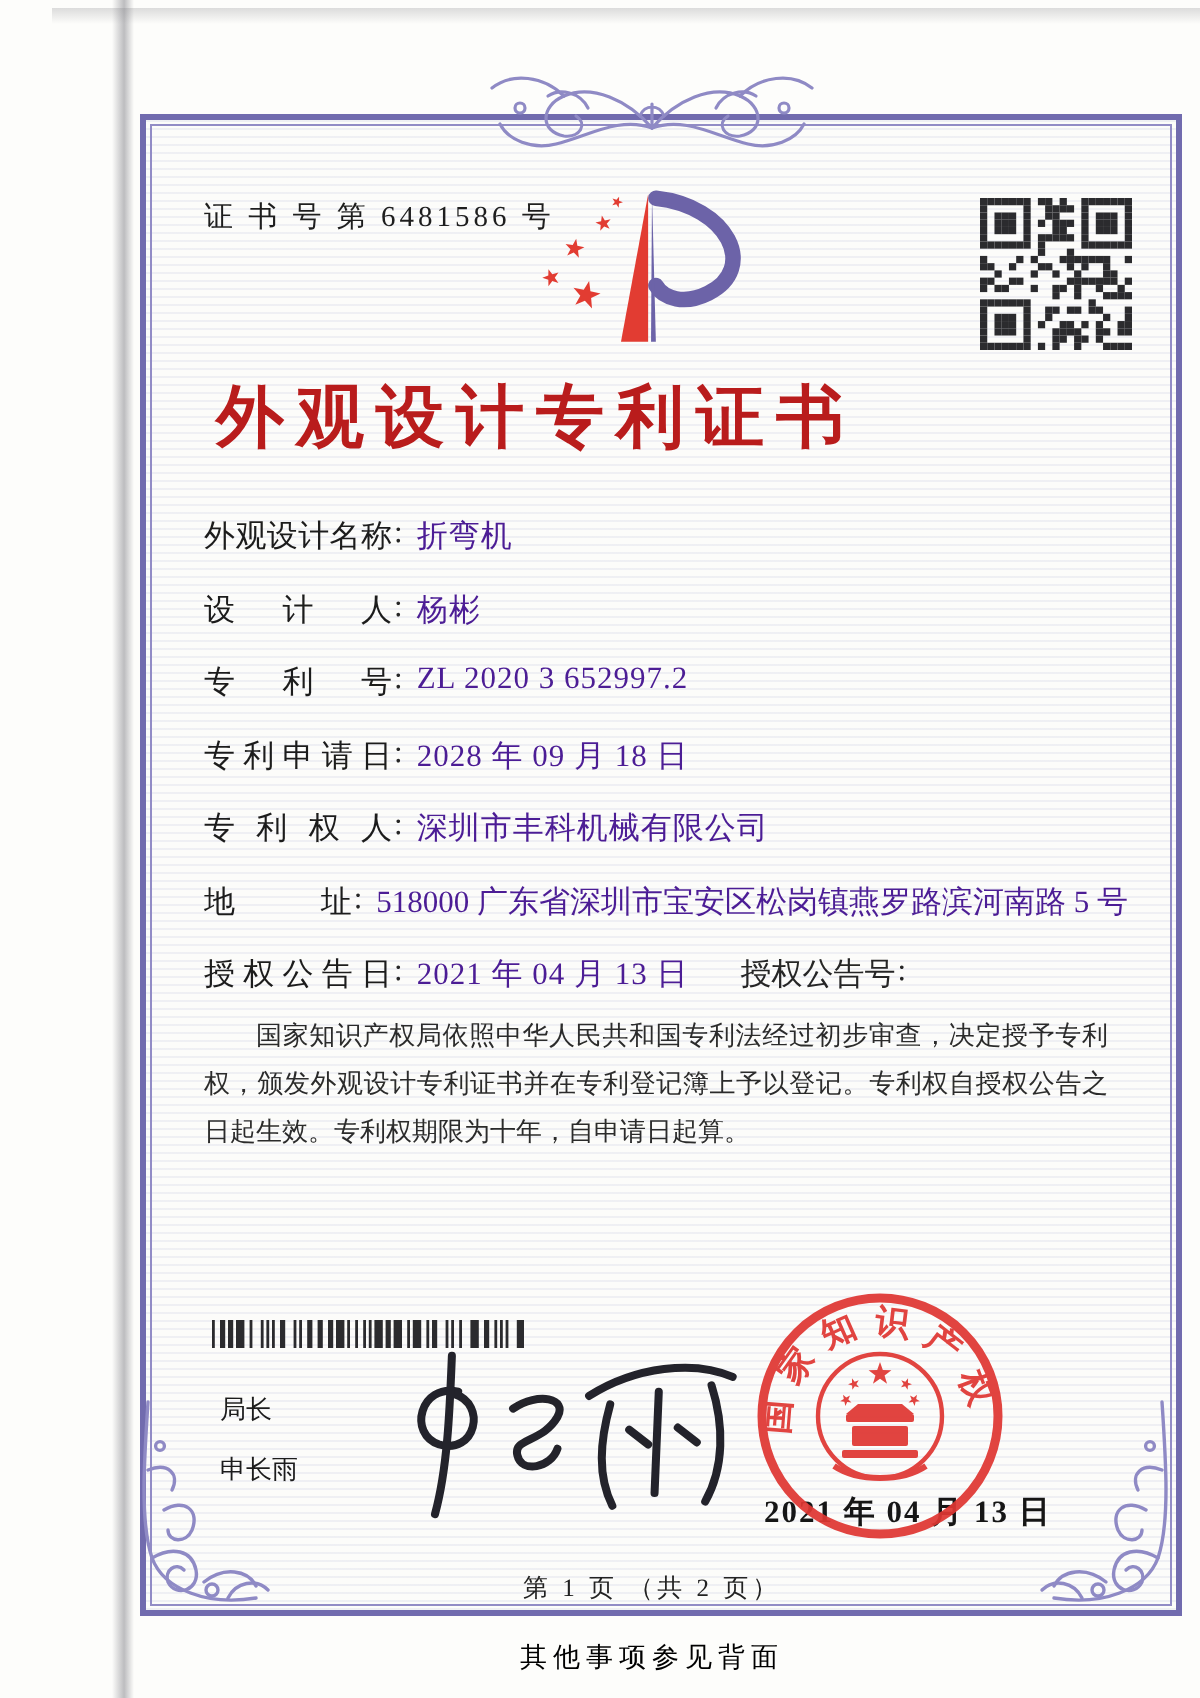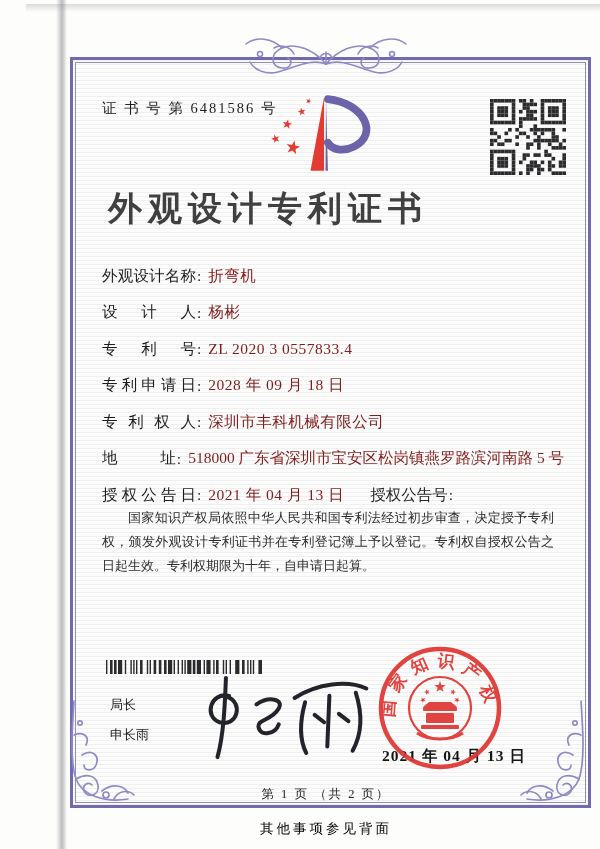--- a/index.html
+++ b/index.html
@@ -23,28 +23,28 @@
       #fcfcfa;
   }
   .frame::before{content:"";position:absolute;inset:2px;border:1px solid #928cc6;pointer-events:none;}
   .ornament{position:absolute;pointer-events:none;}
   
   .cert-no{position:absolute;left:76px;top:99px;font-size:14.5px;letter-spacing:2px;color:#1e1e1e;}
   .logo{position:absolute;left:237px;top:84px;width:126px;height:100px;}
   .qr{position:absolute;left:464px;top:99px;width:76px;height:76px;}
   .title{
     position:absolute;left:0;top:186px;width:484px;text-align:center;
-    font-size:34px;font-weight:bold;letter-spacing:6px;color:#404040;
+    font-size:34px;font-weight:bold;letter-spacing:6px;color:#b91c1c;
   }
   
   .fields{position:absolute;left:76px;top:258px;width:462px;font-size:15.5px;}
-  .frow{height:36.5px;display:flex;align-items:center;white-space:nowrap;}
+  .frow{height:36.5px;display:flex;align-items:flex-start;white-space:nowrap;}
   .flabel{display:inline-block;width:94px;text-align:justify;text-align-last:justify;color:#1c1c1c;}
   .fcolon{margin:0 7px 0 1px;}
-  .fvalue{letter-spacing:.5px;color:#7f1d1d;}
+  .fvalue{letter-spacing:.5px;color:#4c1d95;}
   .fgap{width:26px;flex:none;}
   
   .paras{position:absolute;left:76px;top:506px;width:452px;font-size:13px;line-height:24px;
     text-align:justify;color:#2b2b2b;}
   .paras p{margin:0;text-indent:2em;}
   
   .barcode{position:absolute;left:80px;top:660px;width:156px;height:14px;}
   .director{position:absolute;left:84px;top:690px;font-size:13px;line-height:30px;color:#1c1c1c;}
   .signature{position:absolute;left:163px;top:670px;width:190px;height:95px;}
   .seal{position:absolute;left:351px;top:645px;width:126px;height:126px;opacity:.93;}
@@ -347,21 +347,21 @@
         <span class="fvalue">折弯机</span>
     </div>
     <div class="frow">
       <span class="flabel">设计人</span>
         <span class="fcolon">:</span>
         <span class="fvalue">杨彬</span>
     </div>
     <div class="frow">
       <span class="flabel">专利号</span>
         <span class="fcolon">:</span>
-        <span class="fvalue">ZL 2020 3 0557833.4</span>
+        <span class="fvalue">ZL 2020 3 652997.2</span>
     </div>
     <div class="frow">
       <span class="flabel">专利申请日</span>
         <span class="fcolon">:</span>
         <span class="fvalue">2028 年 09 月 18 日</span>
     </div>
     <div class="frow">
       <span class="flabel">专利权人</span>
         <span class="fcolon">:</span>
         <span class="fvalue">深圳市丰科机械有限公司</span>

